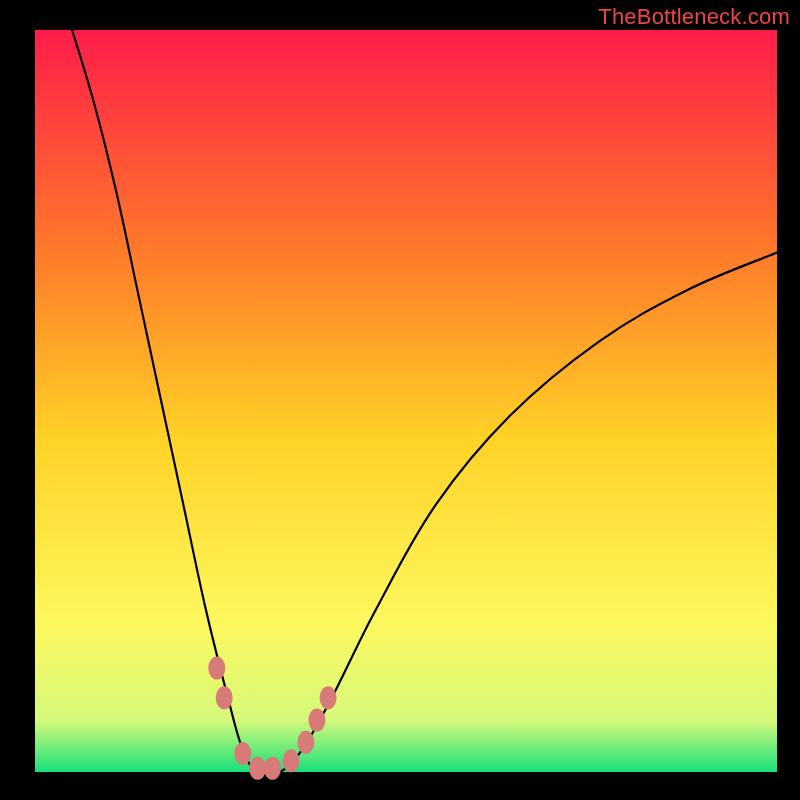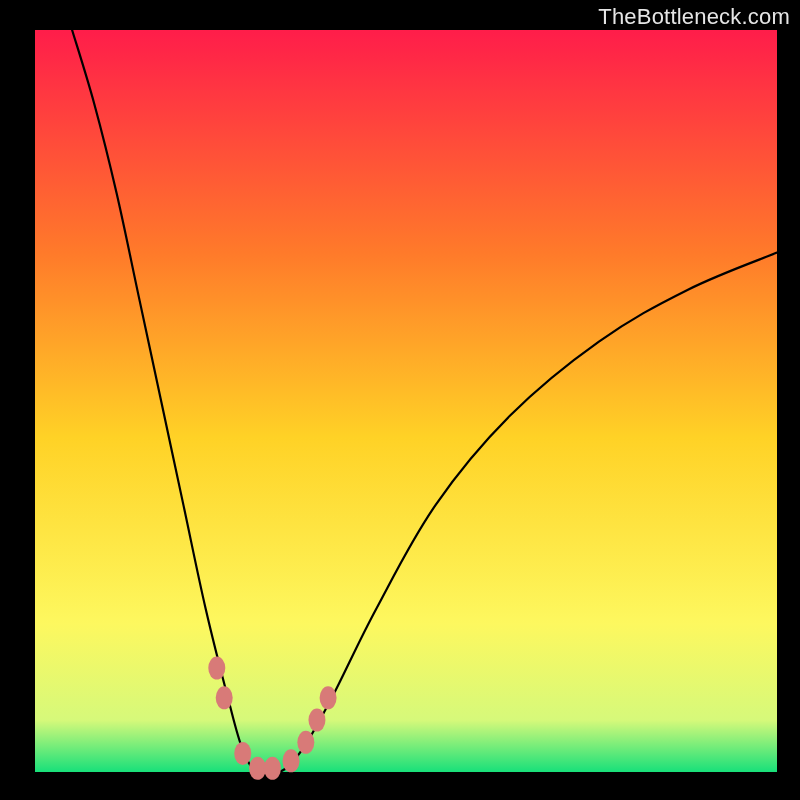--- a/index.html
+++ b/index.html
@@ -61,15 +61,15 @@
         <ellipse cx="242.76000000000002" cy="753.45" rx="8.5" ry="11.5" fill="#d87a78"></ellipse>
         <ellipse cx="257.6" cy="768.29" rx="8.5" ry="11.5" fill="#d87a78"></ellipse>
         <ellipse cx="272.44" cy="768.29" rx="8.5" ry="11.5" fill="#d87a78"></ellipse>
         <ellipse cx="290.99" cy="760.87" rx="8.5" ry="11.5" fill="#d87a78"></ellipse>
         <ellipse cx="305.83" cy="742.32" rx="8.5" ry="11.5" fill="#d87a78"></ellipse>
         <ellipse cx="316.96" cy="720.06" rx="8.5" ry="11.5" fill="#d87a78"></ellipse>
         <ellipse cx="328.09000000000003" cy="697.8" rx="8.5" ry="11.5" fill="#d87a78"></ellipse>
       </g>
   </svg>
 
-  <div class="watermark" style="color: #e5e5e5;">TheBottleneck.com</div>
+  <div class="watermark" style="color: #ef4444;">TheBottleneck.com</div>
 
 </div>
 
 </body></html>

